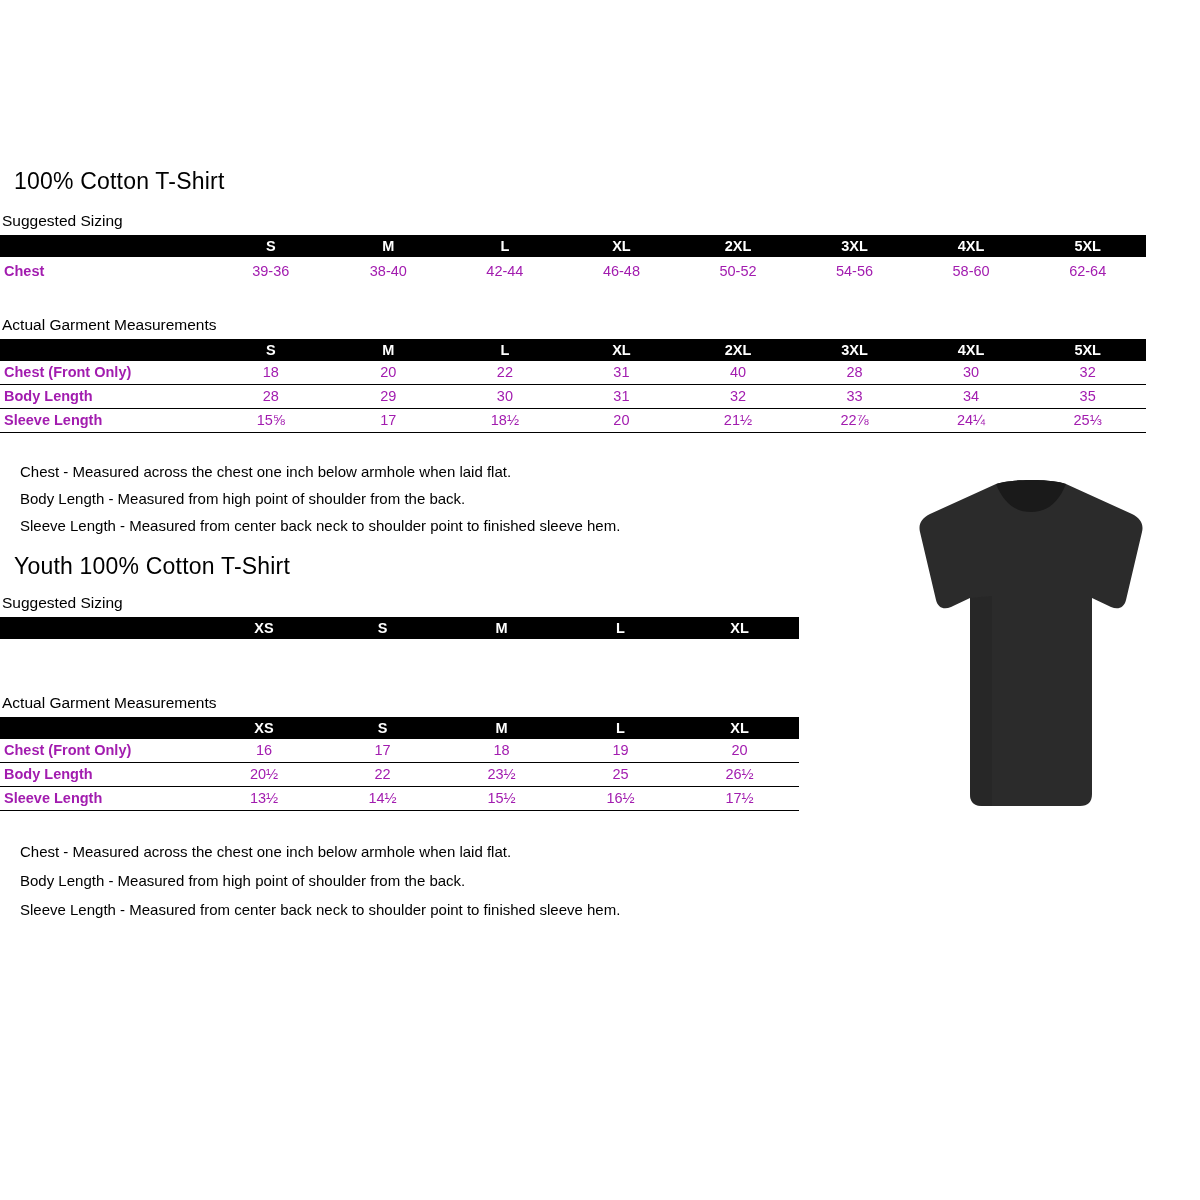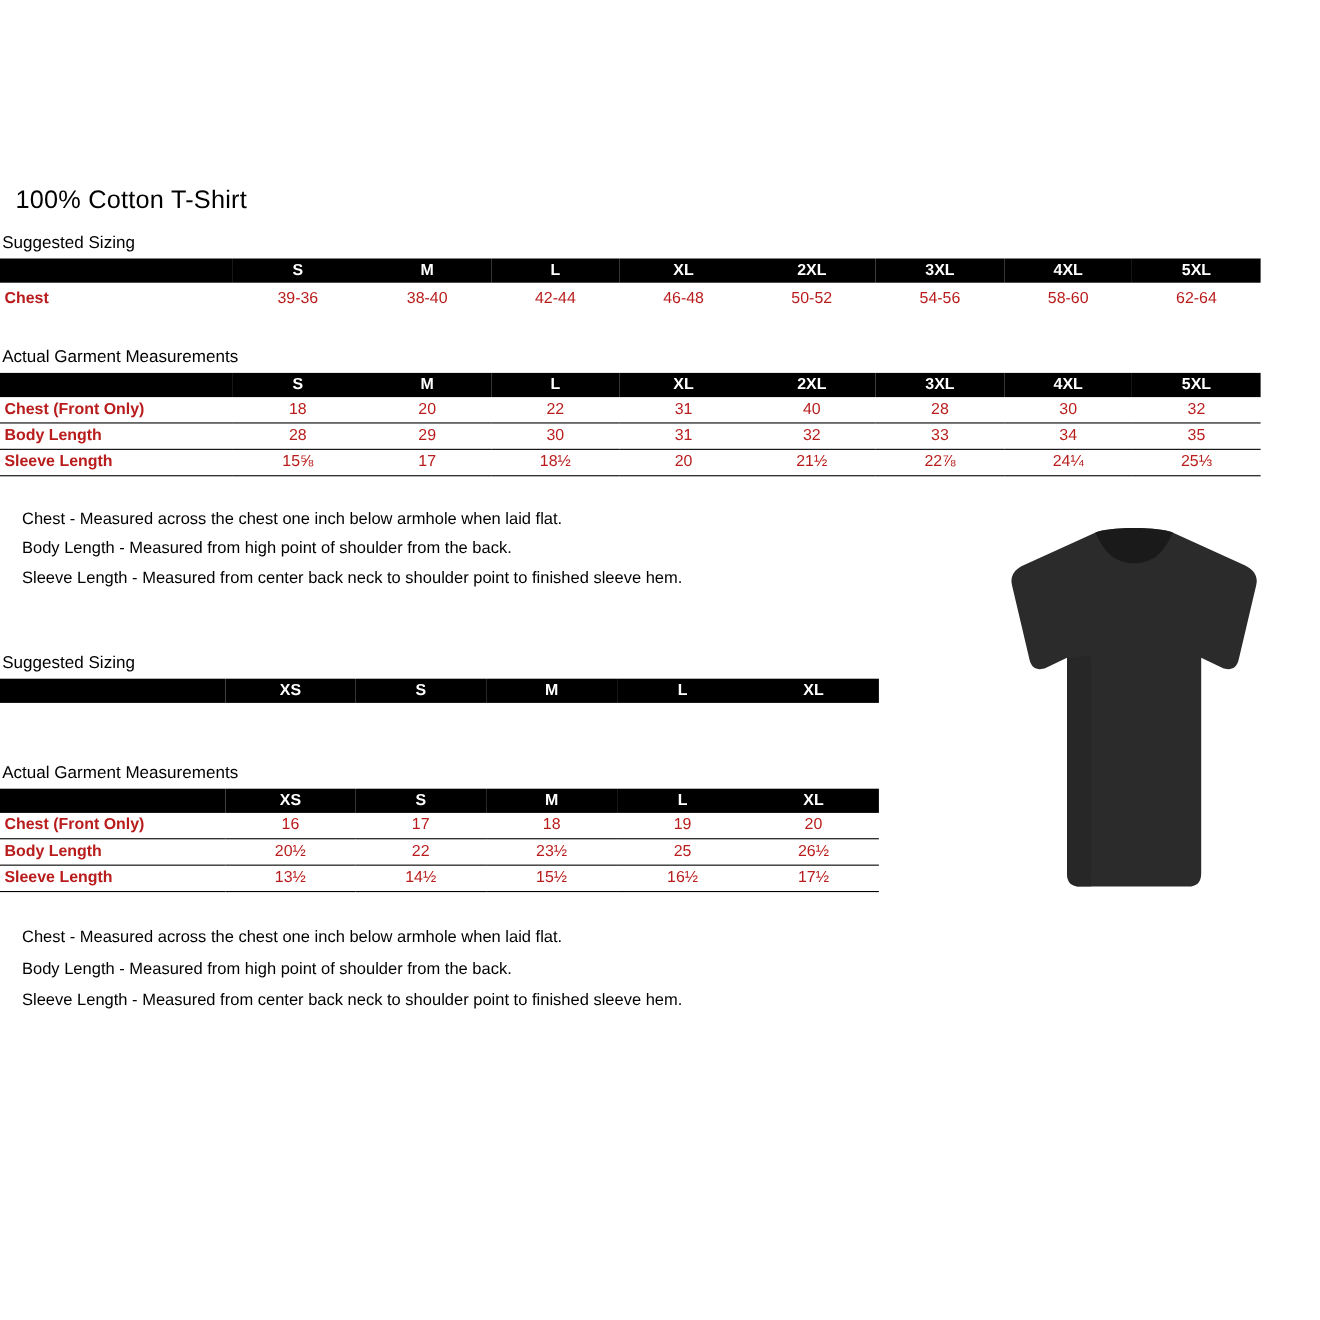--- a/index.html
+++ b/index.html
@@ -77,21 +77,21 @@
   }
   .hdr-row td.rowlabel {
     text-align: left;
     padding-left: 4px;
   }
   .data-row td {
     font-size: 14.5px;
     text-align: center;
     height: 23px;
     line-height: 23px;
-    color: #b91c1c;
+    color: #a21caf;
   }
   .data-row td.rowlabel {
     text-align: left;
     padding-left: 4px;
     font-weight: bold;
     font-size: 14.5px;
   }
   .line-row td {
     border-bottom: 1px solid #000000;
   }
@@ -222,20 +222,21 @@
         <td>24¼</td>
         <td>25⅓</td>
       </tr>
     </tbody>
   </table>
 
   <div class="note" style="left:20px; top:463px;">Chest - Measured across the chest one inch below armhole when laid flat.</div>
   <div class="note" style="left:20px; top:490px;">Body Length - Measured from high point of shoulder from the back.</div>
   <div class="note" style="left:20px; top:517px;">Sleeve Length - Measured from center back neck to shoulder point to finished sleeve hem.</div>
 
+  <div class="section-title" style="left:14px; top:553px;">Youth 100% Cotton T-Shirt</div>
 
   <div class="sub-label" style="left:2px; top:594px;">Suggested Sizing</div>
 
   <table class="chart suggest" style="left:0px; top:617px; width:799px;">
     <colgroup>
       <col style="width:205px">
         <col style="width:118px">
         <col style="width:119px">
         <col style="width:119px">
       <col style="width:119px">

